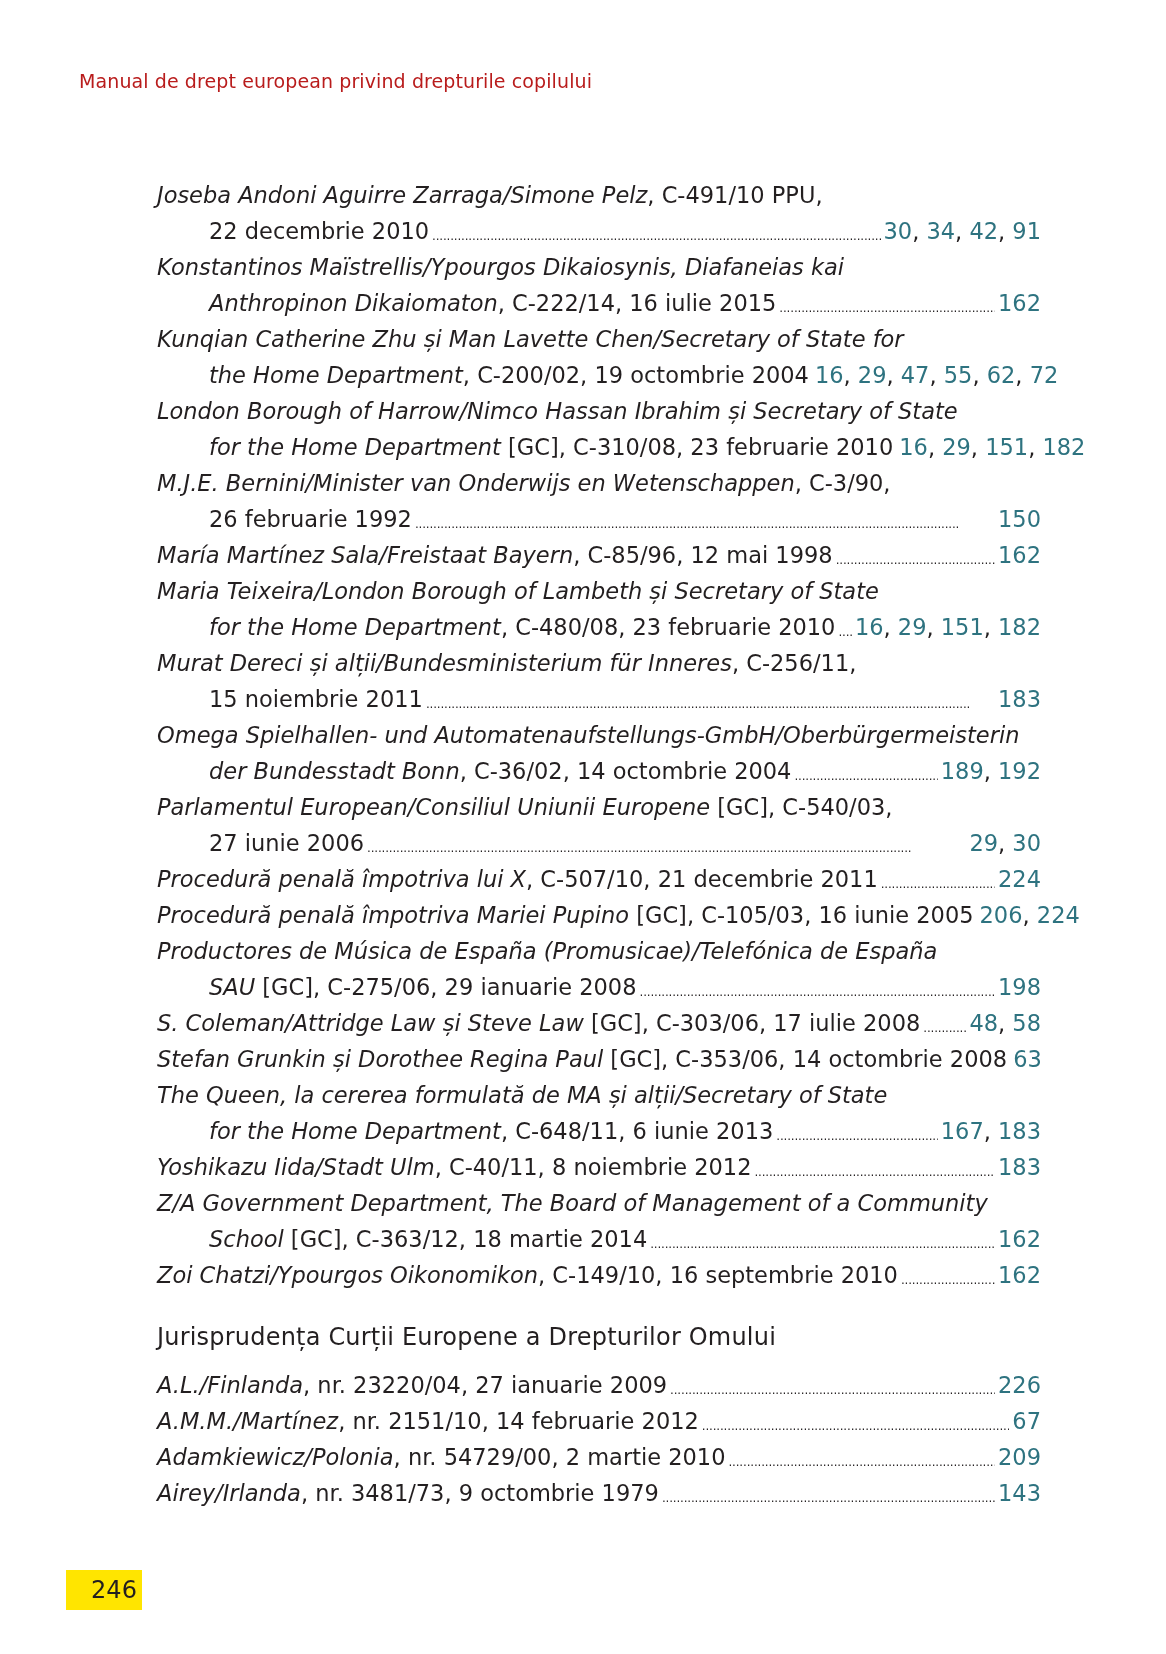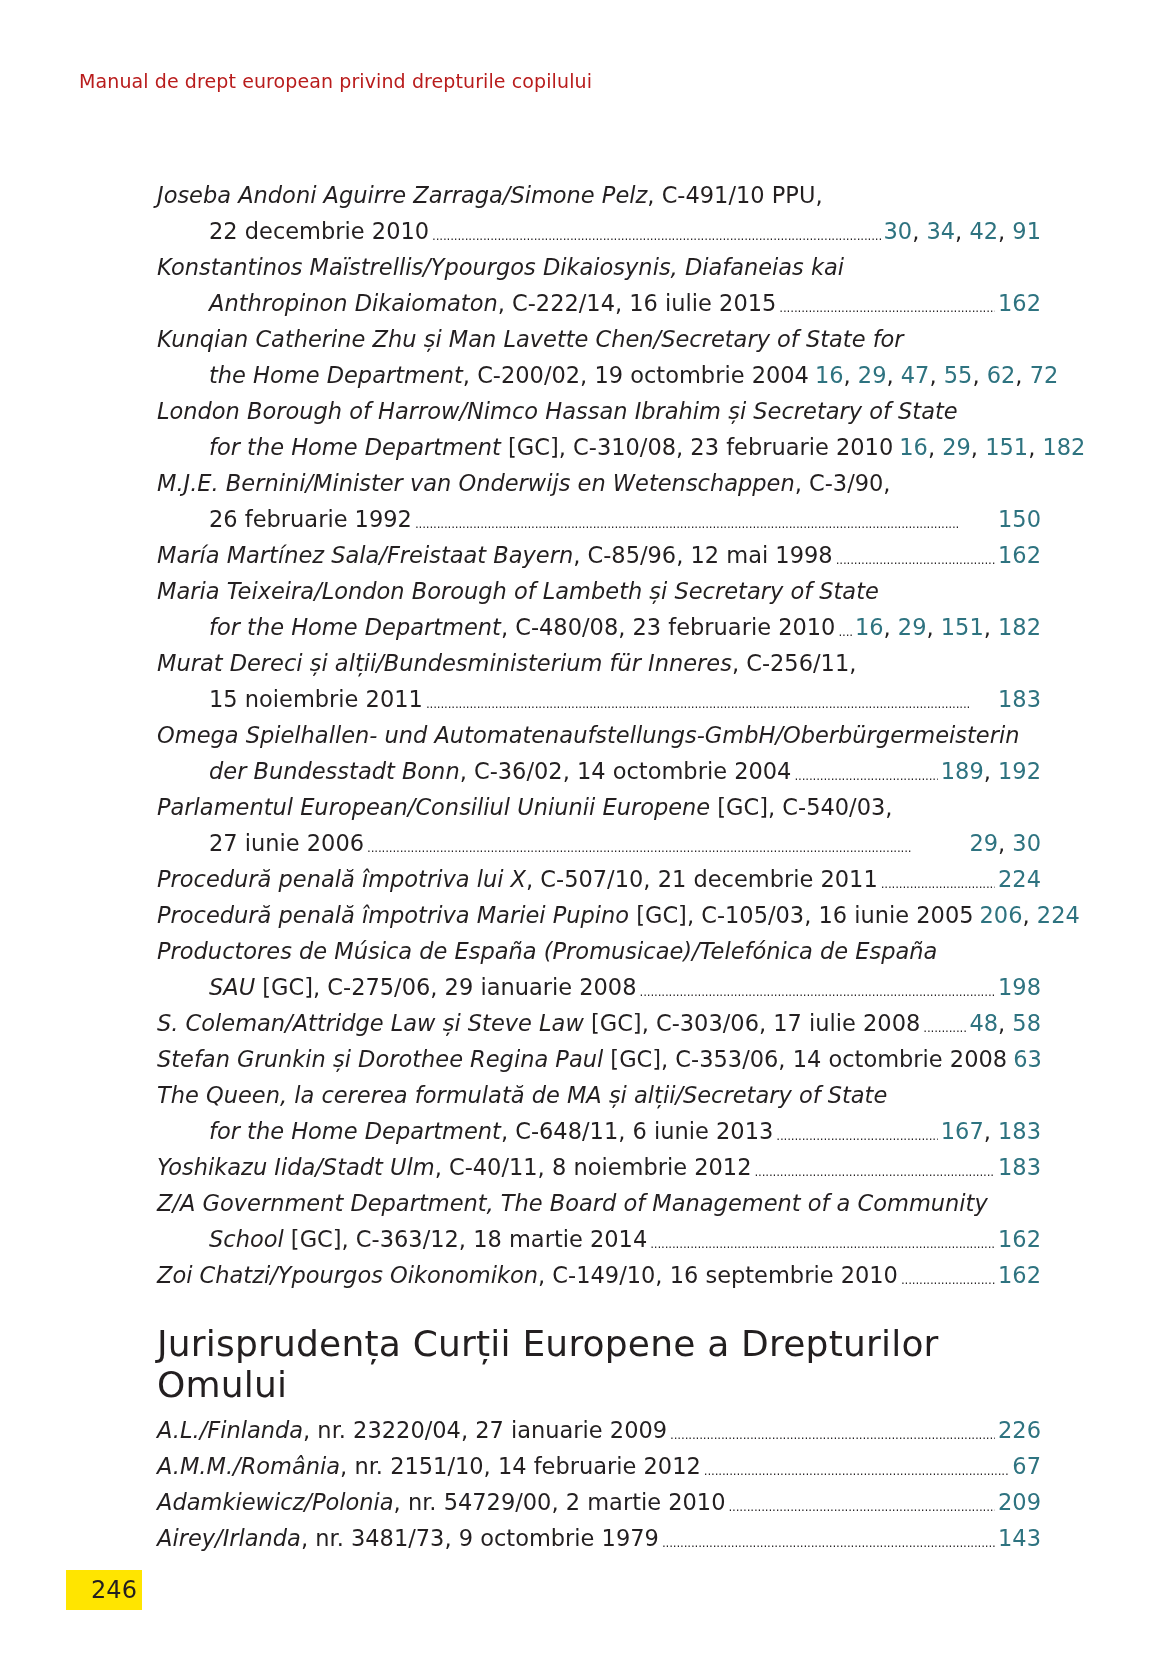--- a/index.html
+++ b/index.html
@@ -12,21 +12,21 @@
   .entry .line { display: flex; align-items: center; white-space: nowrap; }
   .entry .line.cont { padding-left: 52px; }
   .entry .line .txt { flex: 0 0 auto; }
   .it { font-style: italic; }
   .leader { flex: 1 1 auto; overflow: hidden; margin: 0 3px; position: relative; height: 1em; }
   .leader::after { content: ". . . . . . . . . . . . . . . . . . . . . . . . . . . . . . . . . . . . . . . . . . . . . . . . . . . . . . . . . . . . . . . . . . . . . . . . . . . . . . . . . . . . . . . . . . . . . . . . . . . . . . . . . . . . . . . . . . . . . . . . . . . . . . . . . . . . . . . . . . . . . . . . . . . . . . ";
         position: absolute; left: 0; bottom: 0; white-space: nowrap; font-size: 12px; letter-spacing: -2px; color:#231f20; line-height: 1; }
   .pages { flex: 0 0 auto; }
   .pg { color: #2e7380; }
   .sep { color: #231f20; }
-  .section-heading { font-size: 36px; margin: 30px 0 7px 0; color: #231f20; letter-spacing: 0.2px; }
+  .section-heading { font-size: 24px; margin: 30px 0 16px 0; color: #231f20; letter-spacing: 0.2px; }
   .page-number { position: absolute; left: 66px; top: 1570px; width: 56px; height: 40px;
         background: #ffe500; font-size: 24px; display: flex; align-items: center; justify-content: center; color:#231f20;padding-left:20px; }
 </style>
 </head>
 <body>
 
 <div class="running-header">Manual de drept european privind drepturile copilului</div>
 
 <div class="index">
   <div id="cjeu-list">
@@ -204,21 +204,21 @@
   <div id="echr-list">
       <div class="entry">
         <div class="line">
           <span class="txt"><span class="it">A.L./Finlanda</span><span>, nr. 23220/04, 27 ianuarie 2009</span></span>
           <span class="leader"></span>
           <span class="pages"><span class="pg">226</span></span>
         </div>
       </div>
       <div class="entry">
         <div class="line">
-          <span class="txt"><span class="it">A.M.M./România</span><span>, nr. 2151/10, 14 februarie 2012</span></span>
+          <span class="txt"><span class="it">A.M.M./Martínez</span><span>, nr. 2151/10, 14 februarie 2012</span></span>
           <span class="leader"></span>
           <span class="pages"><span class="pg">67</span></span>
         </div>
       </div>
       <div class="entry">
         <div class="line">
           <span class="txt"><span class="it">Adamkiewicz/Polonia</span><span>, nr. 54729/00, 2 martie 2010</span></span>
           <span class="leader"></span>
           <span class="pages"><span class="pg">209</span></span>
         </div>

